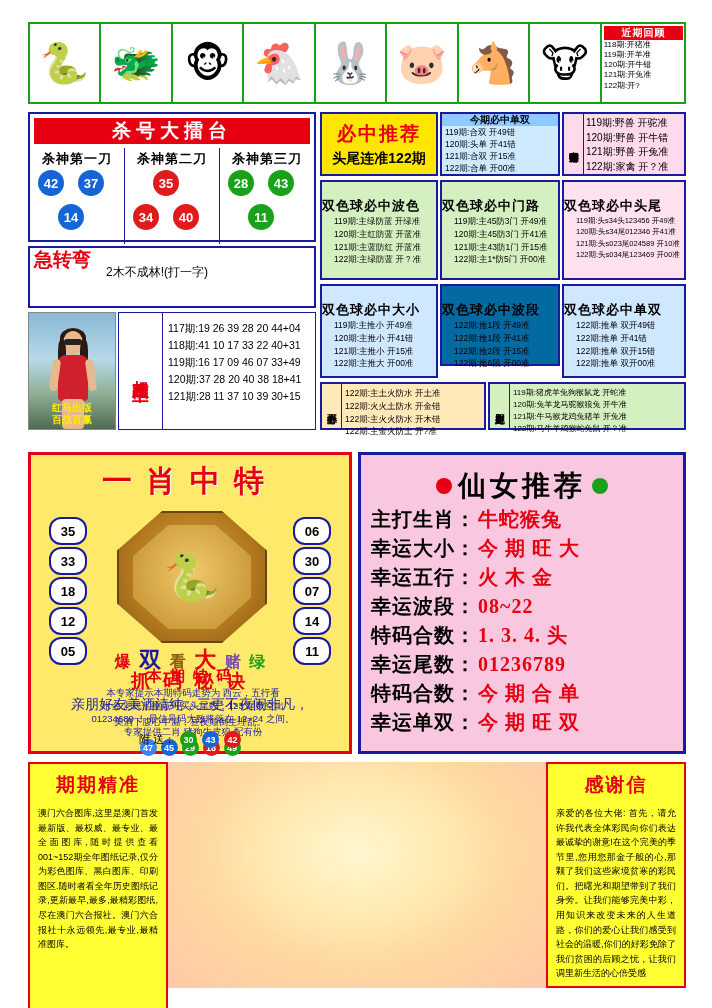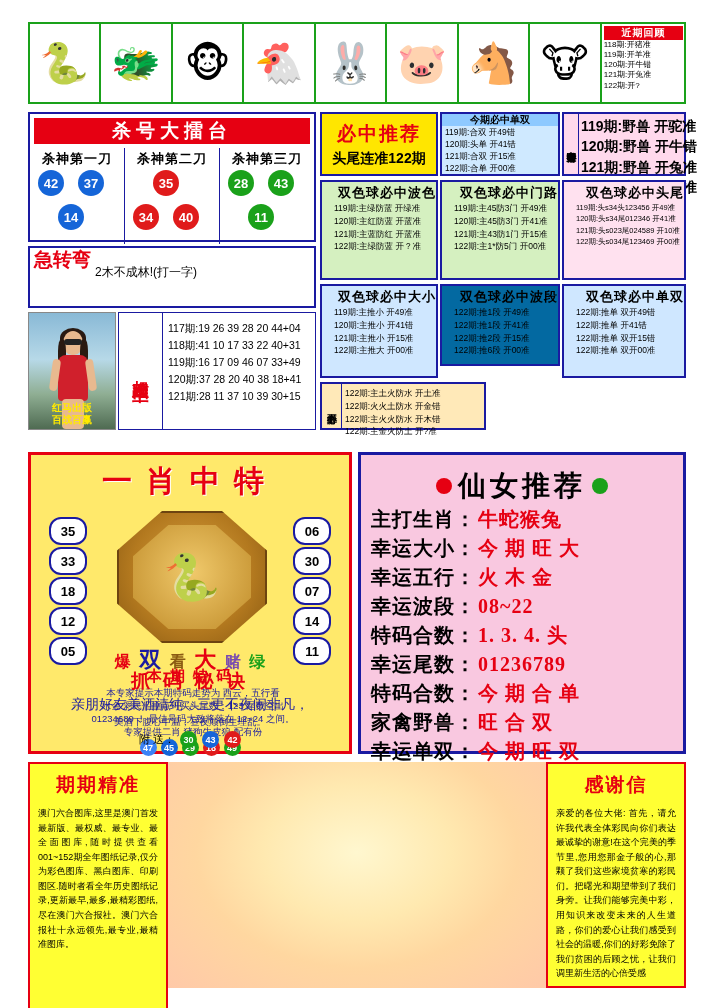--- a/index.html
+++ b/index.html
@@ -24,21 +24,21 @@
   .kill-col-h{text-align:center;font-size:13px;font-weight:bold;color:#000;margin-top:2px;letter-spacing:1px;}
   .balls{position:relative;height:70px;}
   .ball{position:absolute;width:26px;height:26px;border-radius:50%;color:#fff;font-size:13px;font-weight:bold;display:flex;align-items:center;justify-content:center;}
   .b-blue{background:#1565d8;}
   .b-red{background:#e01b1b;}
   .b-green{background:#1aa11a;}
 
   
   .riddle{position:absolute;left:28px;top:246px;width:288px;height:62px;border:2px solid #1a1aa1;box-sizing:border-box;background:#fff;}
   .riddle-left{position:absolute;left:4px;top:2px;width:58px;color:#e60012;font-size:19px;font-weight:bold;line-height:1.05;font-family:"Liberation Serif","DejaVu Serif",serif;}
-  .riddle-right{position:absolute;left:65px;top:16px;font-size:12px;color:#000;}
+  .riddle-right{position:absolute;left:76px;top:16px;font-size:12px;color:#000;}
 
   
   .photo-wrap{position:absolute;left:28px;top:312px;width:88px;height:118px;border:1px solid #888;box-sizing:border-box;overflow:hidden;background:linear-gradient(#6fa8c9,#b9d8e6 45%,#7e9e84);}
   .photo-sky{position:absolute;inset:0;background:linear-gradient(180deg,#89b9d6 0%,#b7d9e8 40%,#8fae93 70%,#4f6b52 100%);}
   .photo-figure{position:absolute;left:22px;top:18px;width:44px;height:100px;}
   .ph-head{position:absolute;left:12px;top:0;width:20px;height:24px;border-radius:50% 50% 45% 45%;background:#e8b98f;}
   .ph-hair{position:absolute;left:9px;top:-3px;width:26px;height:20px;border-radius:50% 50% 40% 40%;background:#2a1a12;}
   .ph-hair2{position:absolute;left:7px;top:8px;width:8px;height:30px;background:#2a1a12;border-radius:40%;}
   .ph-hair3{position:absolute;left:29px;top:8px;width:8px;height:30px;background:#2a1a12;border-radius:40%;}
   .ph-glass{position:absolute;left:13px;top:8px;width:18px;height:6px;background:#222;border-radius:3px;}
@@ -61,25 +61,25 @@
   .must-t2{font-size:14px;font-weight:bold;color:#000;margin-top:3px;}
 
   .midcol{position:absolute;left:440px;top:112px;width:120px;height:64px;border:2px solid #1a1aa1;box-sizing:border-box;background:#cfe9ff;}
   .midcol-h{background:#8ec9ff;text-align:center;font-size:10px;font-weight:bold;color:#000;line-height:12px;}
   .midcol-line{font-size:8.5px;line-height:1.42;padding-left:3px;white-space:nowrap;}
 
   .rightcol{position:absolute;left:562px;top:112px;width:124px;height:64px;border:2px solid #1a1aa1;box-sizing:border-box;background:#ffd9ec;display:flex;}
   .rc-left{width:20px;border-right:1px solid #1a1aa1;box-sizing:border-box;display:flex;align-items:center;justify-content:center;}
   .rc-left span{writing-mode:vertical-rl;font-size:10px;font-weight:bold;color:#000;}
   .rc-right{flex:1;padding:2px 0 0 2px;}
-  .rc-line{font-size:14px;line-height:1.45;white-space:nowrap;font-weight:bold;}
+  .rc-line{font-size:10px;line-height:1.45;white-space:nowrap;}
 
   
   .blk{position:absolute;box-sizing:border-box;border:2px solid #1a1aa1;}
-  .blk-h{text-align:right;font-size:13px;font-weight:bold;color:#000;padding-top:2px;letter-spacing:1px;}
+  .blk-h{text-align:left;font-size:13px;font-weight:bold;color:#000;padding-top:15px;letter-spacing:1px;}
   .blk-line{font-size:8.5px;line-height:1.5;padding-left:12px;white-space:nowrap;color:#000;}
 
   
   .smallbox{position:absolute;box-sizing:border-box;border:2px solid #1a1aa1;}
   .sb-left{width:20px;border-right:1px solid #1a1aa1;box-sizing:border-box;display:flex;align-items:center;justify-content:center;height:100%;float:left;}
   .sb-left span{writing-mode:vertical-rl;font-size:10px;font-weight:bold;color:#000;}
   .sb-body{padding:3px 0 0 3px;overflow:hidden;}
   .sb-line{font-size:8.5px;line-height:1.5;white-space:nowrap;}
 
   
@@ -299,20 +299,31 @@
         <span>必中五行</span>
       </div>
     <div class="sb-body">
       <div class="sb-line">122期:主土火防水 开土准</div>
       <div class="sb-line">122期:火火土防水 开金错</div>
       <div class="sb-line">122期:主火火防水 开木错</div>
       <div class="sb-line">122期:主金火防土 开?准</div>
     </div>
   </div>
 
+  <div class="smallbox" style="left:488px;top:382px;width:198px;height:48px;background:#d5f0c0;">
+    <div class="sb-left">
+        <span>定胆生肖</span>
+      </div>
+    <div class="sb-body">
+      <div class="sb-line" style="font-size:8px;">119期:猪虎羊兔狗猴鼠龙 开蛇准</div>
+      <div class="sb-line" style="font-size:8px;">120期:兔羊龙马驼猴狼兔 开牛准</div>
+      <div class="sb-line" style="font-size:8px;">121期:牛马猴龙鸡兔猪羊 开兔准</div>
+      <div class="sb-line" style="font-size:8px;">122期:马牛羊鸡猴蛇兔鼠 开？准</div>
+    </div>
+  </div>
 
   <div class="yx">
     <div class="yx-title">一肖中特</div>
 
     <div class="yx-num" style="left:18px;top:62px;">35</div>
     <div class="yx-num" style="left:18px;top:92px;">33</div>
     <div class="yx-num" style="left:18px;top:122px;">18</div>
     <div class="yx-num" style="left:18px;top:152px;">12</div>
     <div class="yx-num" style="left:18px;top:182px;">05</div>
 
@@ -393,24 +404,20 @@
       </div>
     <div class="fairy-row">
         <span class="fr-k">幸运尾数：</span>
         <span class="fr-v">01236789</span>
       </div>
     <div class="fairy-row">
         <span class="fr-k">特码合数：</span>
         <span class="fr-v">今 期 合 单</span>
       </div>
     <div class="fairy-row">
-        <span class="fr-k">家禽野兽：</span>
-        <span class="fr-v">旺 合 双</span>
-      </div>
-    <div class="fairy-row">
         <span class="fr-k">幸运单双：</span>
         <span class="fr-v">今 期 旺 双</span>
       </div>
   </div>
 
   <div class="bot-mid"></div>
 
   <div class="bot-left">
     <div class="bot-h">期期精准</div>
     <div class="bot-p">澳门六合图库,这里是澳门首发最新版、最权威、最专业、最全面图库,随时提供查看001~152期全年图纸记录,仅分为彩色图库、黑白图库、印刷图区.随时者看全年历史图纸记录,更新最早,最多,最精彩图纸,尽在澳门六合报社。澳门六合报社十永远领先,最专业,最精准图库。</div>

